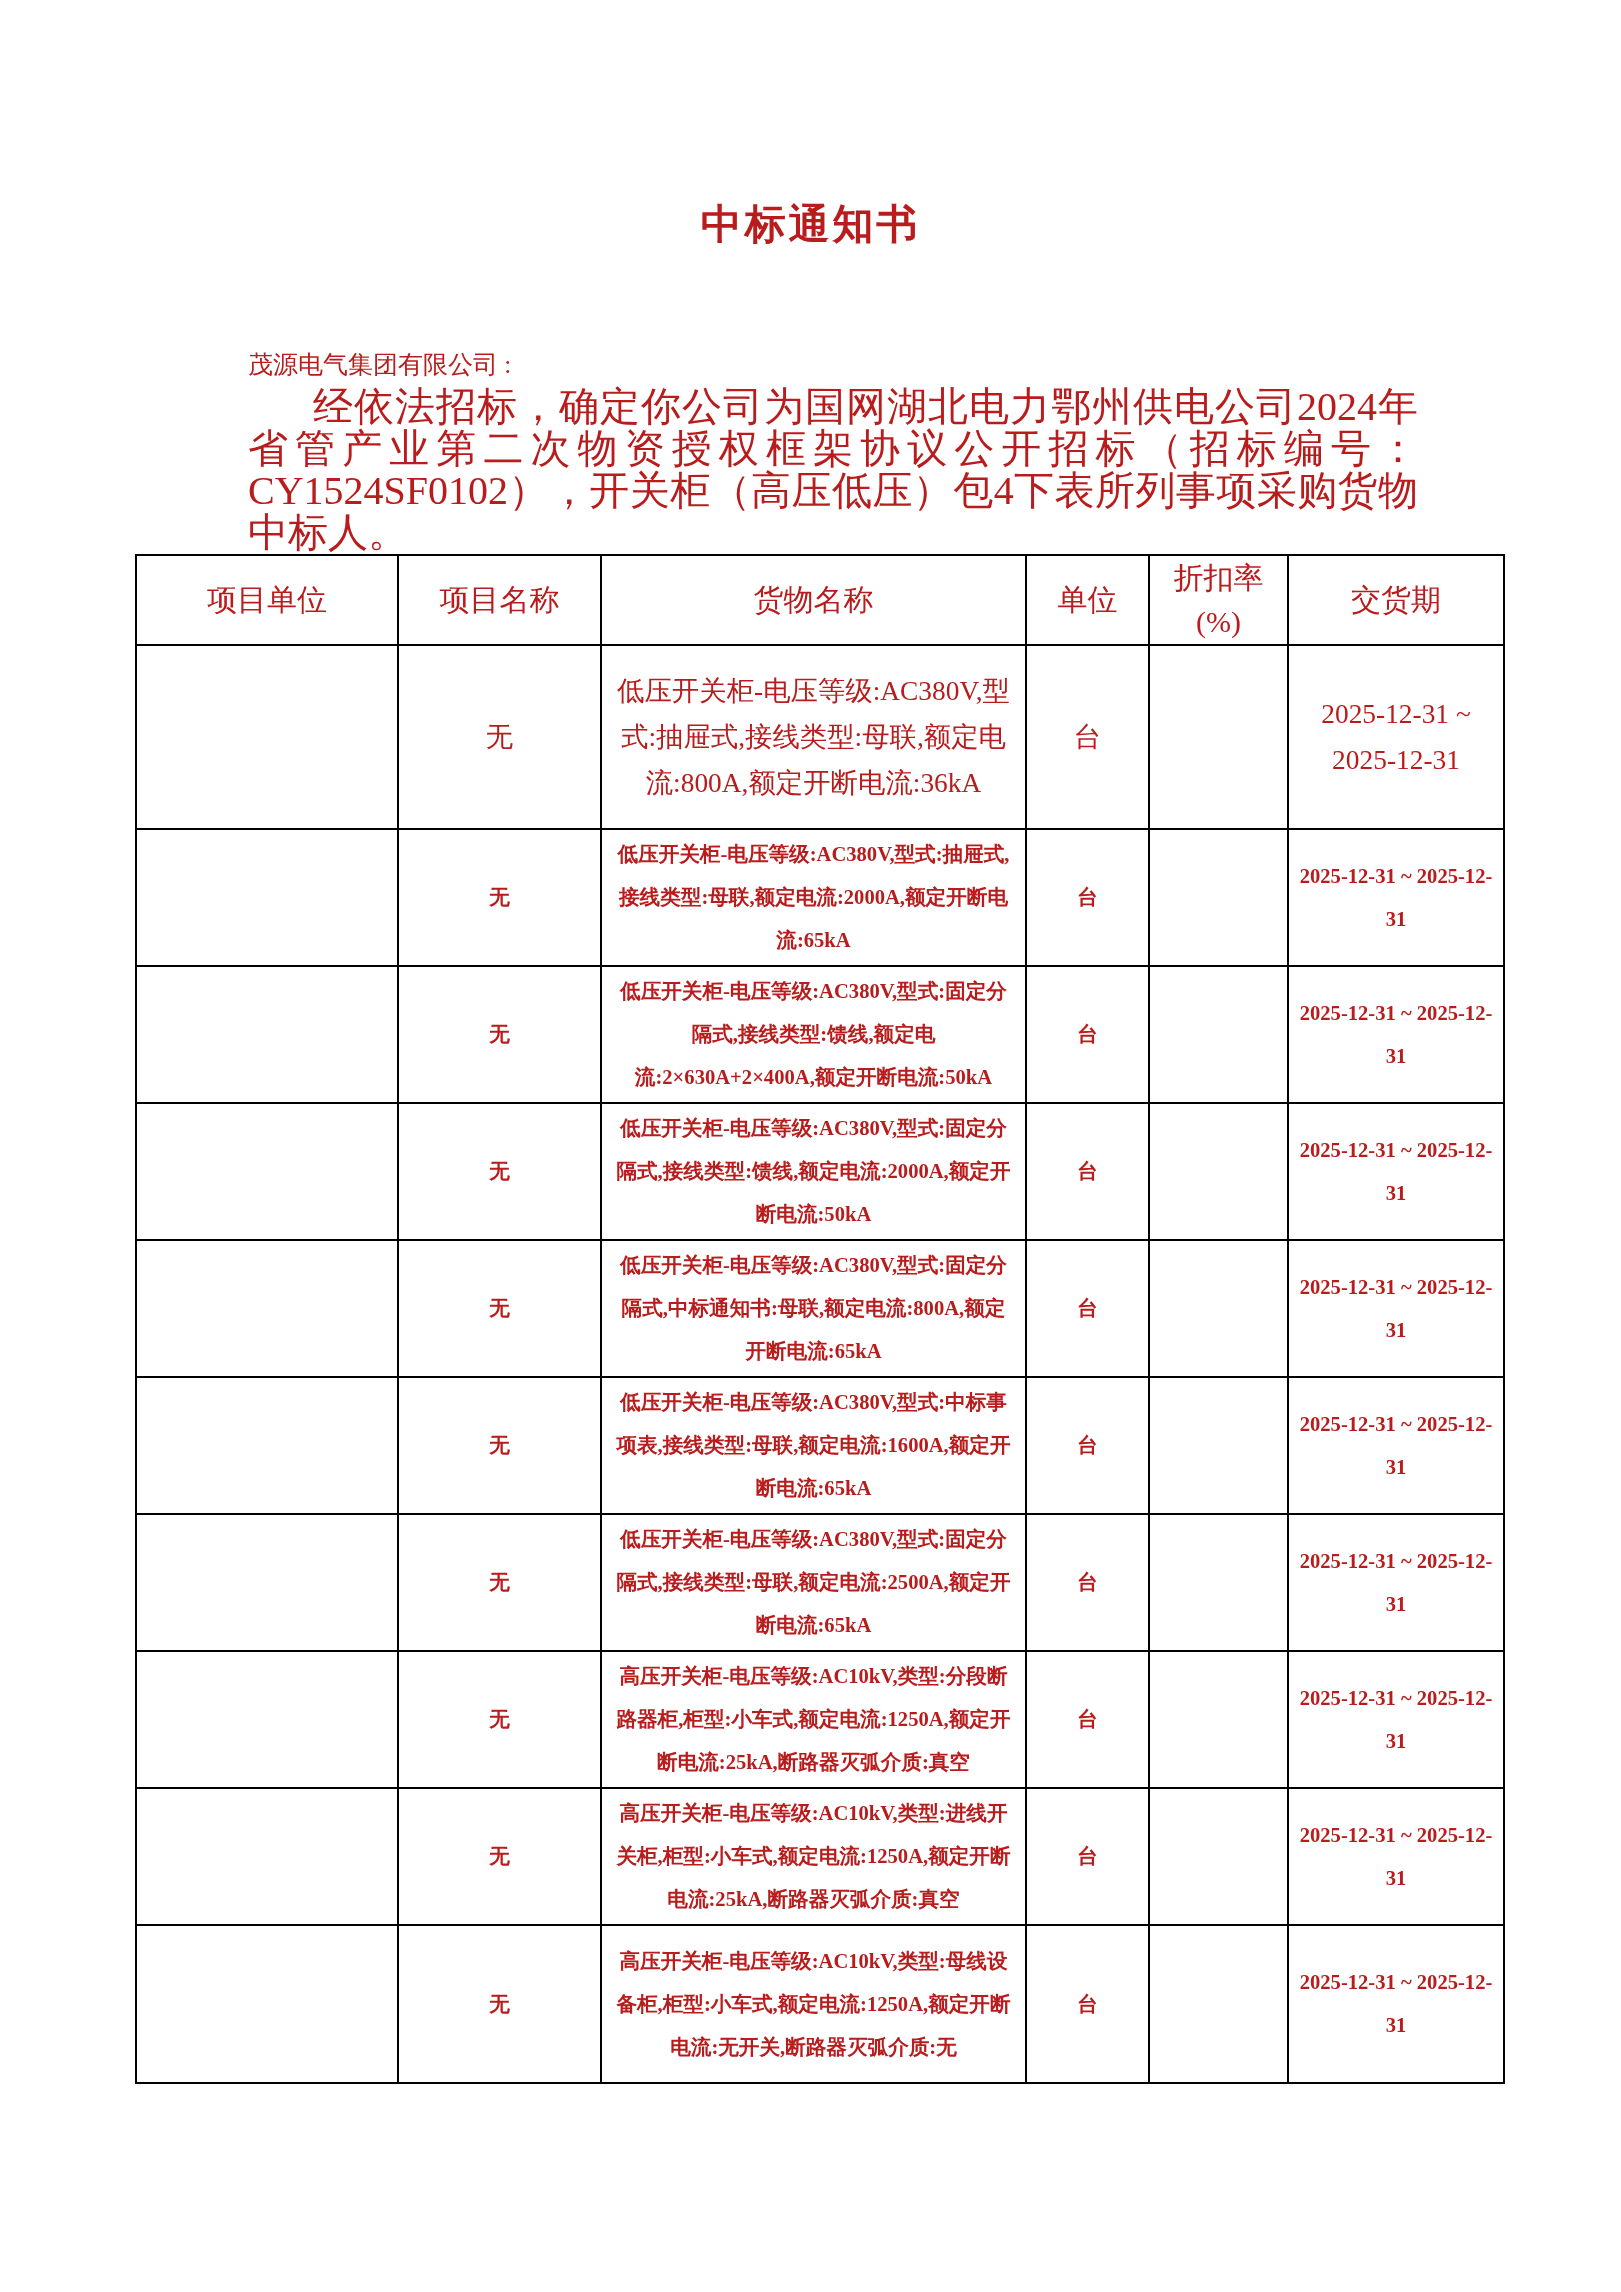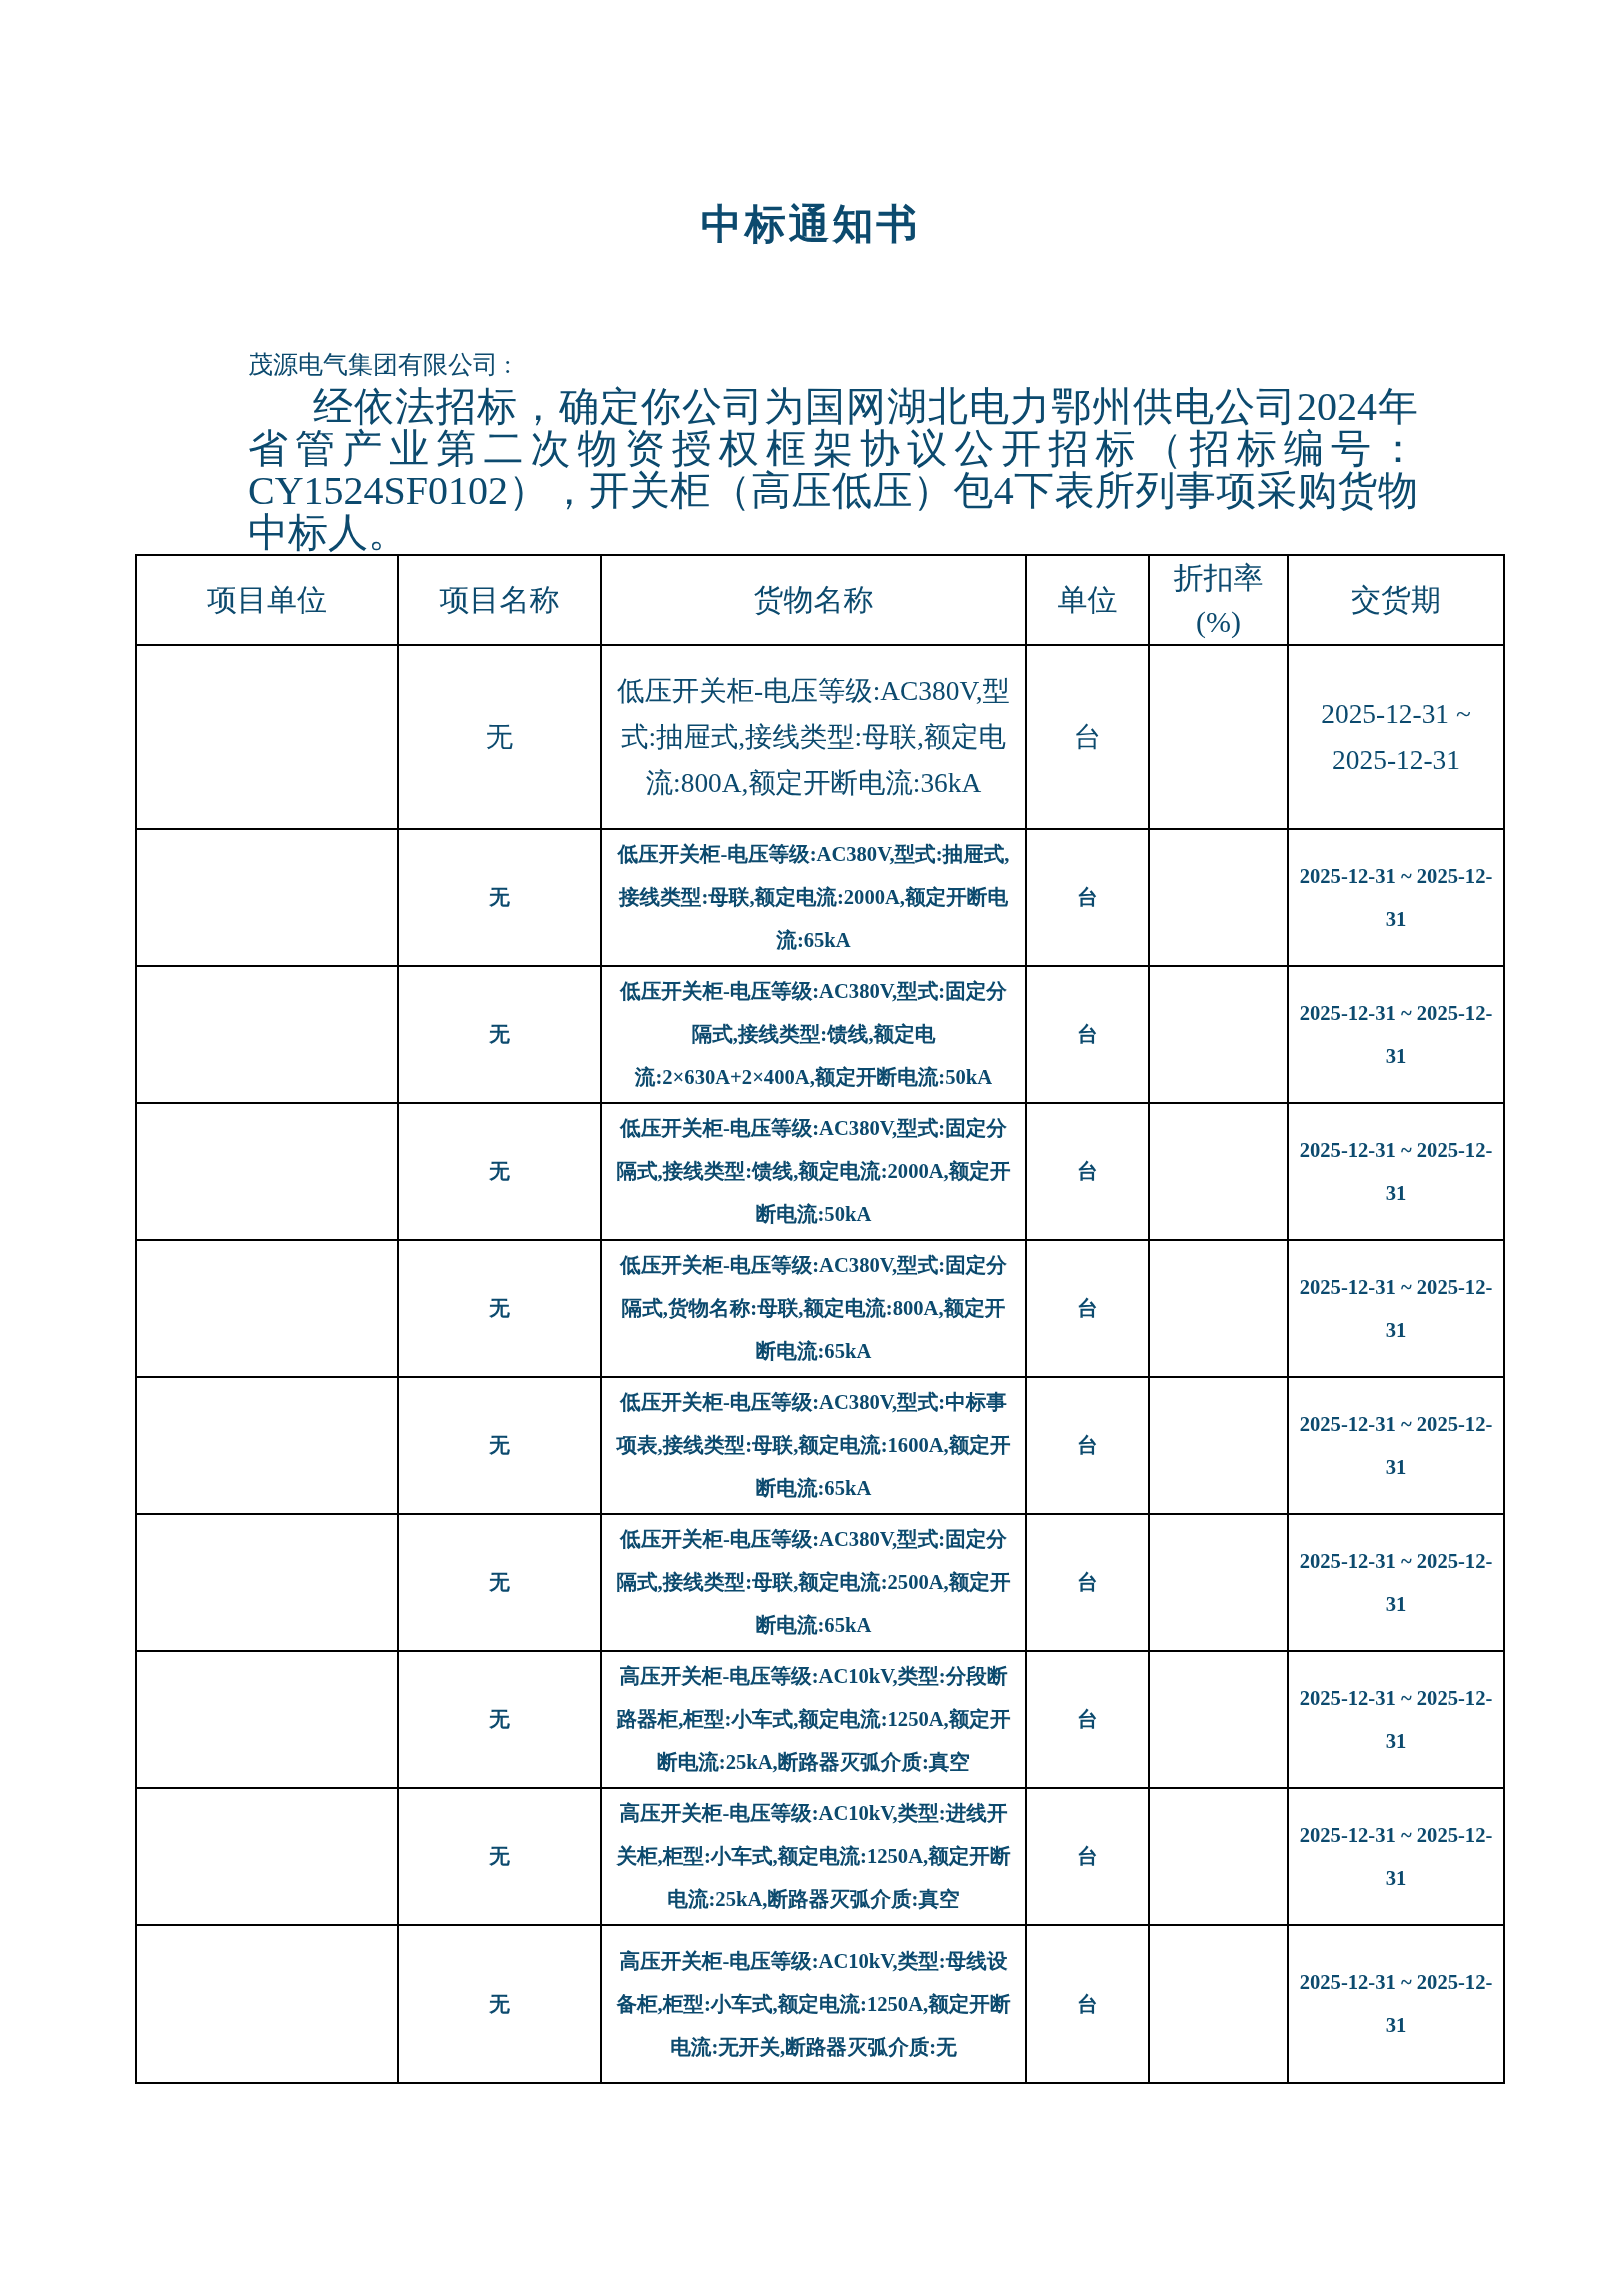--- a/index.html
+++ b/index.html
@@ -1,21 +1,21 @@
 <!DOCTYPE html>
 <html><head>
 <meta charset="utf-8">
 <style>
   html, body { margin: 0; padding: 0; background: #ffffff; }
   .page {
     position: relative;
     width: 1621px;
     height: 2293px;
     background: #ffffff;
-    color: #0c4a6e;
+    color: #b91c1c;
     font-family: "Liberation Serif", serif;
     overflow: hidden;
   }
   .doc-title {
     margin: 0;
     padding-top: 199px;
     text-align: center;
     font-size: 41px;
     line-height: 51px;
     font-weight: bold;
@@ -131,21 +131,21 @@
         <td class="c1"></td>
         <td class="c2">无</td>
         <td class="c3">低压开关柜-电压等级:AC380V,型式:固定分隔式,接线类型:馈线,额定电流:2000A,额定开断电流:50kA</td>
         <td class="c4">台</td>
         <td class="c5"></td>
         <td class="c6">2025-12-31 ~ 2025-12-31</td>
       </tr>
       <tr class="row-sm">
         <td class="c1"></td>
         <td class="c2">无</td>
-        <td class="c3">低压开关柜-电压等级:AC380V,型式:固定分隔式,货物名称:母联,额定电流:800A,额定开断电流:65kA</td>
+        <td class="c3">低压开关柜-电压等级:AC380V,型式:固定分隔式,中标通知书:母联,额定电流:800A,额定开断电流:65kA</td>
         <td class="c4">台</td>
         <td class="c5"></td>
         <td class="c6">2025-12-31 ~ 2025-12-31</td>
       </tr>
       <tr class="row-sm">
         <td class="c1"></td>
         <td class="c2">无</td>
         <td class="c3">低压开关柜-电压等级:AC380V,型式:中标事项表,接线类型:母联,额定电流:1600A,额定开断电流:65kA</td>
         <td class="c4">台</td>
         <td class="c5"></td>

